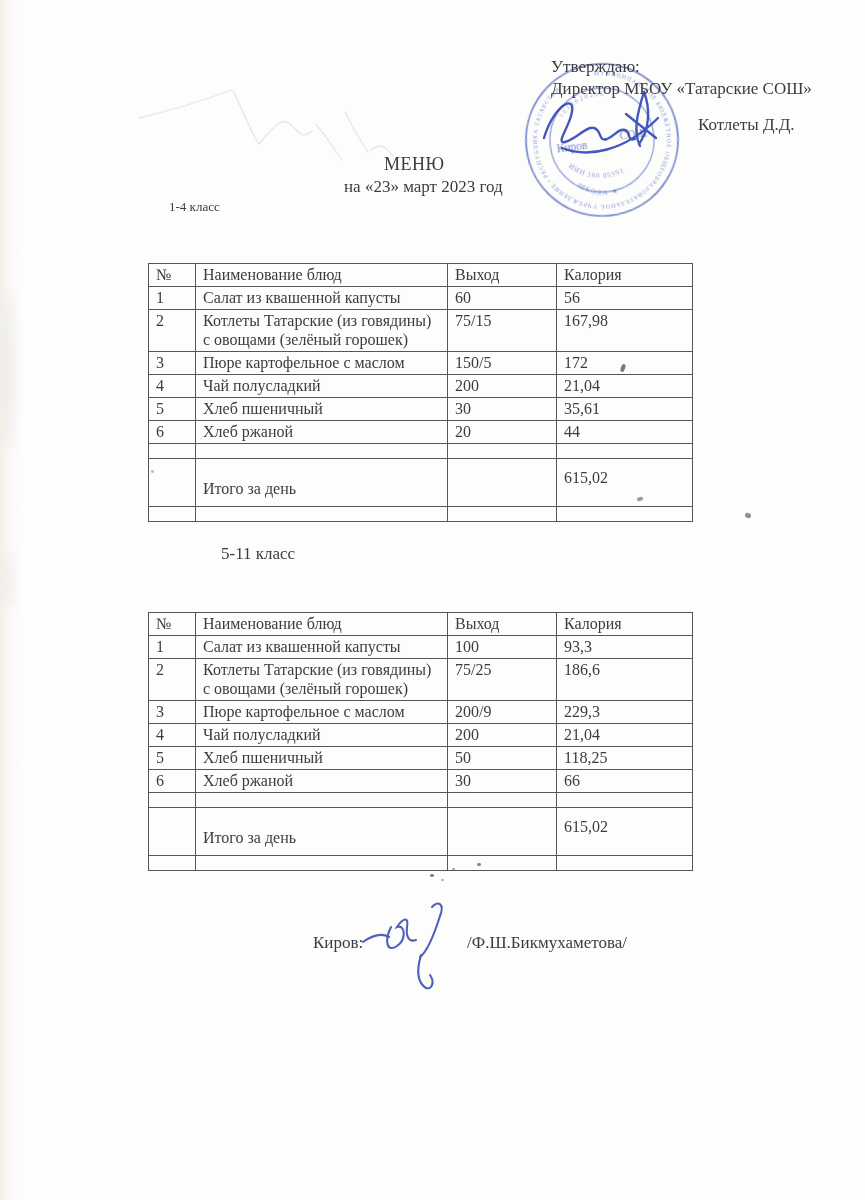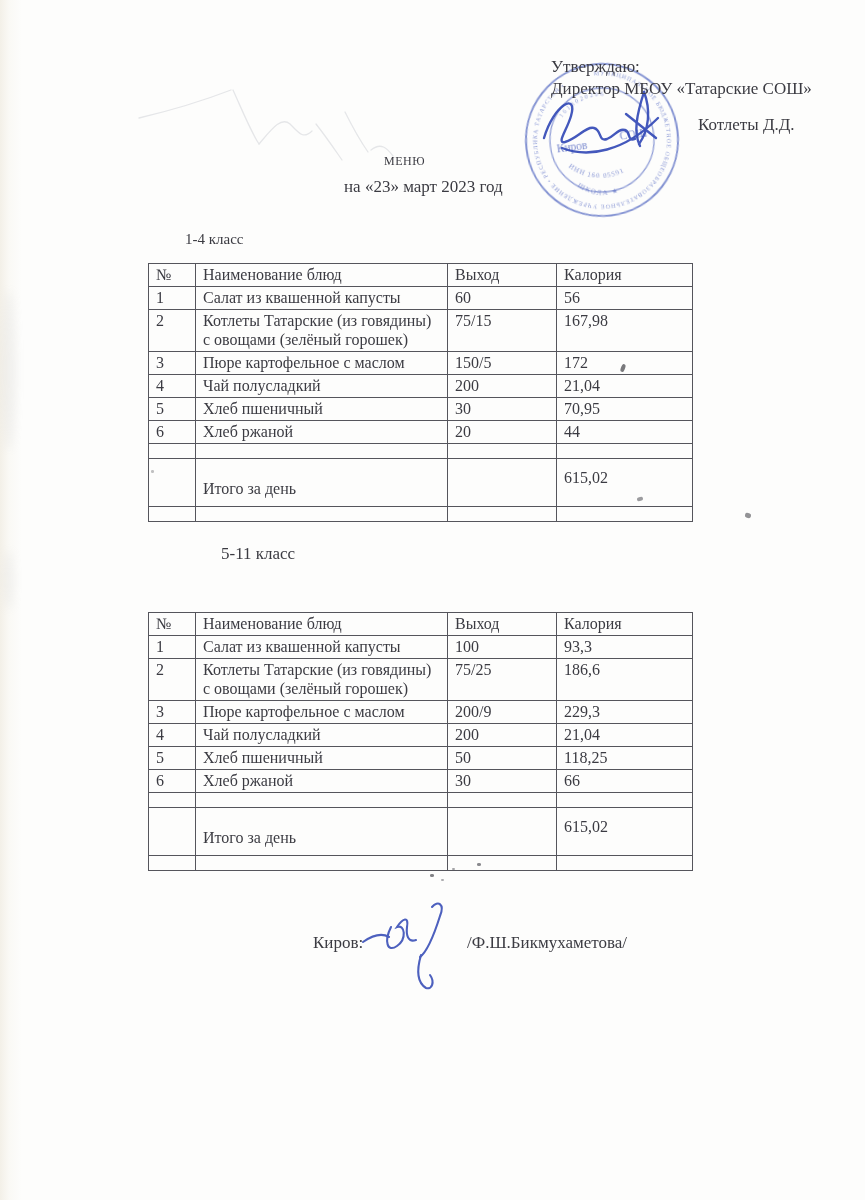--- a/index.html
+++ b/index.html
@@ -11,23 +11,23 @@
       linear-gradient(90deg,#f3f0e8 0px,#faf9f5 9px,#fdfdfc 22px,#fdfdfc 100%);
     overflow:hidden;
     font-family:"Liberation Serif","DejaVu Serif",serif;
     color:#3b3b42;
   }
   .abs{position:absolute;}
   
   .approval{left:519px;top:56px;font-size:17px;line-height:22px;z-index:6;margin-left:32px;}
   .signer-name{left:698px;top:115px;font-size:17px;z-index:6;}
   
-  .menu-title{left:384px;top:154px;font-size:12px;letter-spacing:.5px;}
+  .menu-title{left:384px;top:154px;font-size:18px;letter-spacing:.5px;}
   .menu-date{left:344px;top:177px;font-size:17px;}
-  .section-label-1{left:185px;top:199px;font-size:15px;margin-top:32px;}
+  .section-label-1{left:169px;top:199px;font-size:13px;}
   .section-label-2{left:221px;top:544px;font-size:17px;}
   
   .menu-table{border-collapse:collapse;table-layout:fixed;width:544px;
               font-size:16px;line-height:19px;color:#3b3b42;}
   .menu-table th,.menu-table td{
     border:1.5px solid #55555c;
     padding:1px 7px 2px 7px;
     text-align:left;vertical-align:top;
     font-weight:normal;overflow:hidden;
   }
@@ -163,21 +163,21 @@
         <tr>
           <td>4</td>
           <td>Чай полусладкий</td>
           <td>200</td>
           <td>21,04</td>
         </tr>
         <tr>
           <td>5</td>
           <td>Хлеб пшеничный</td>
           <td>30</td>
-          <td>70,95</td>
+          <td>35,61</td>
         </tr>
         <tr>
           <td>6</td>
           <td>Хлеб ржаной</td>
           <td>20</td>
           <td>44</td>
         </tr>
         <tr class="empty-row">
           <td></td>
           <td></td>

